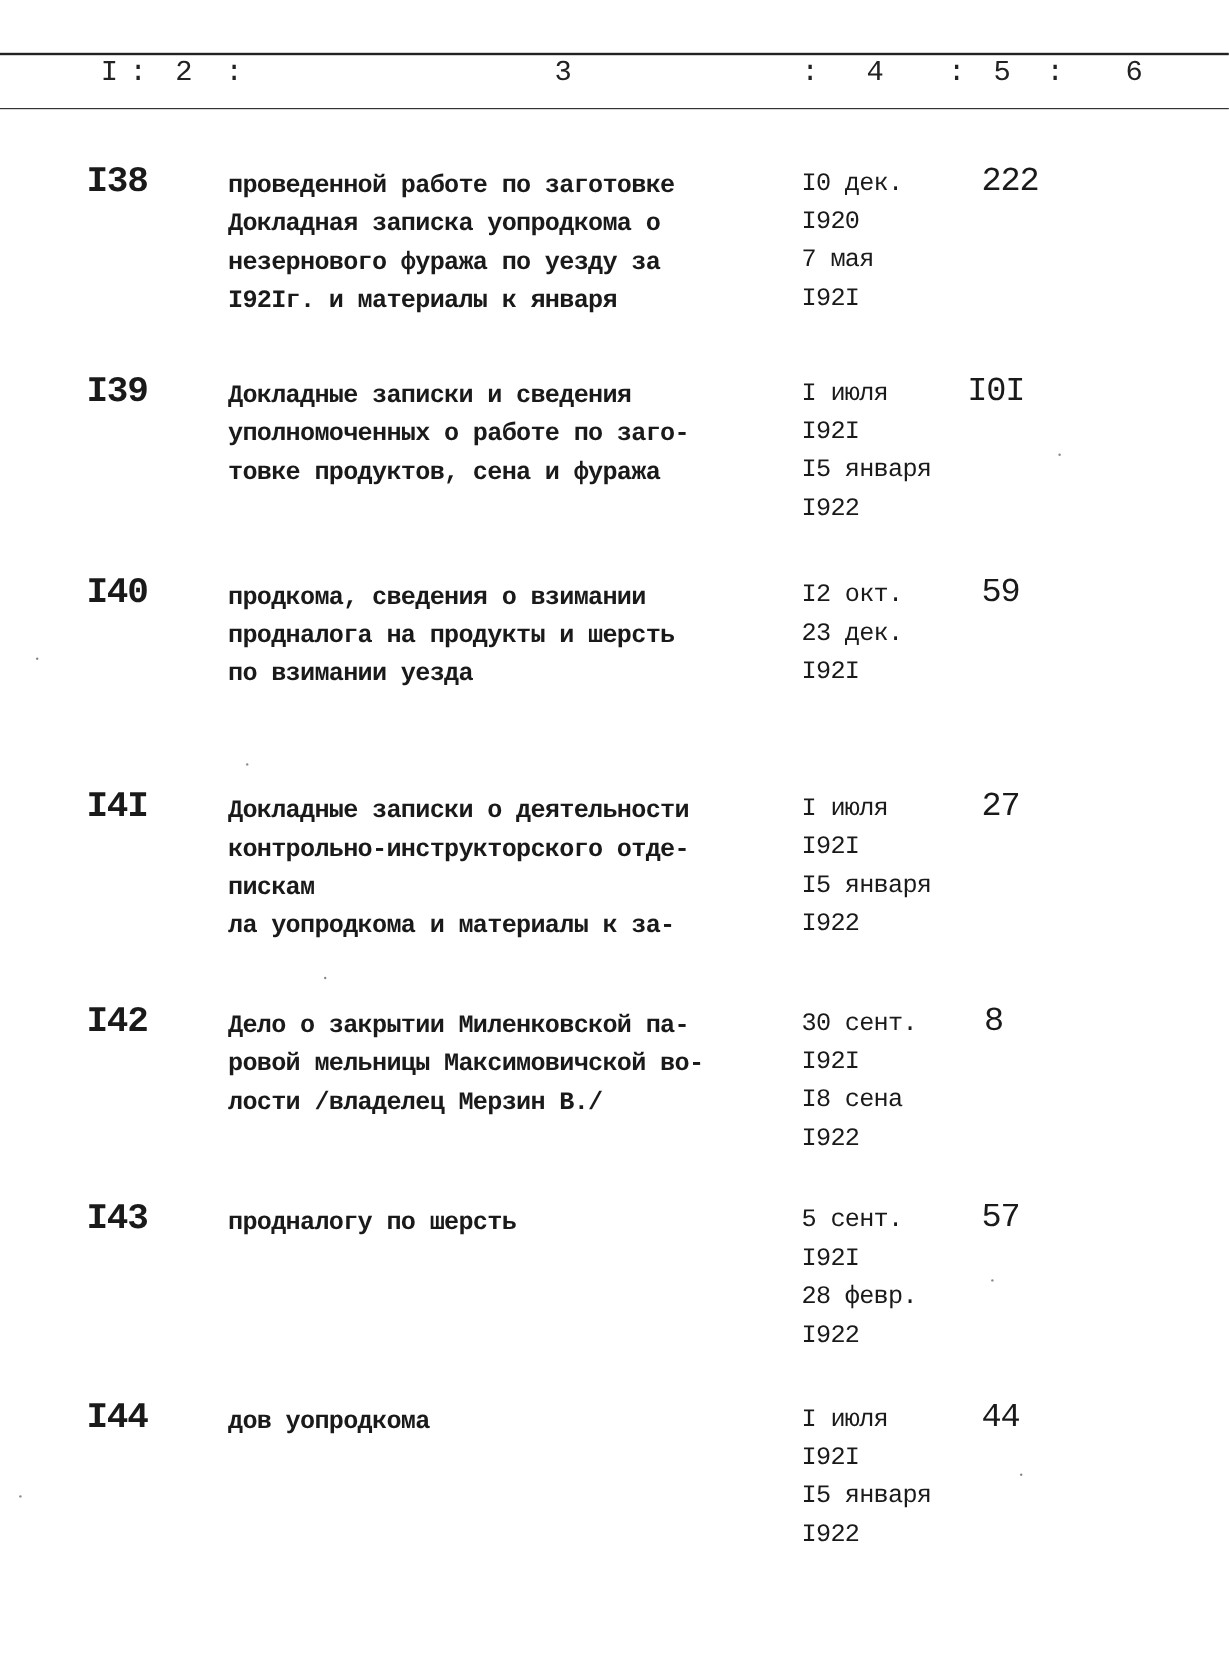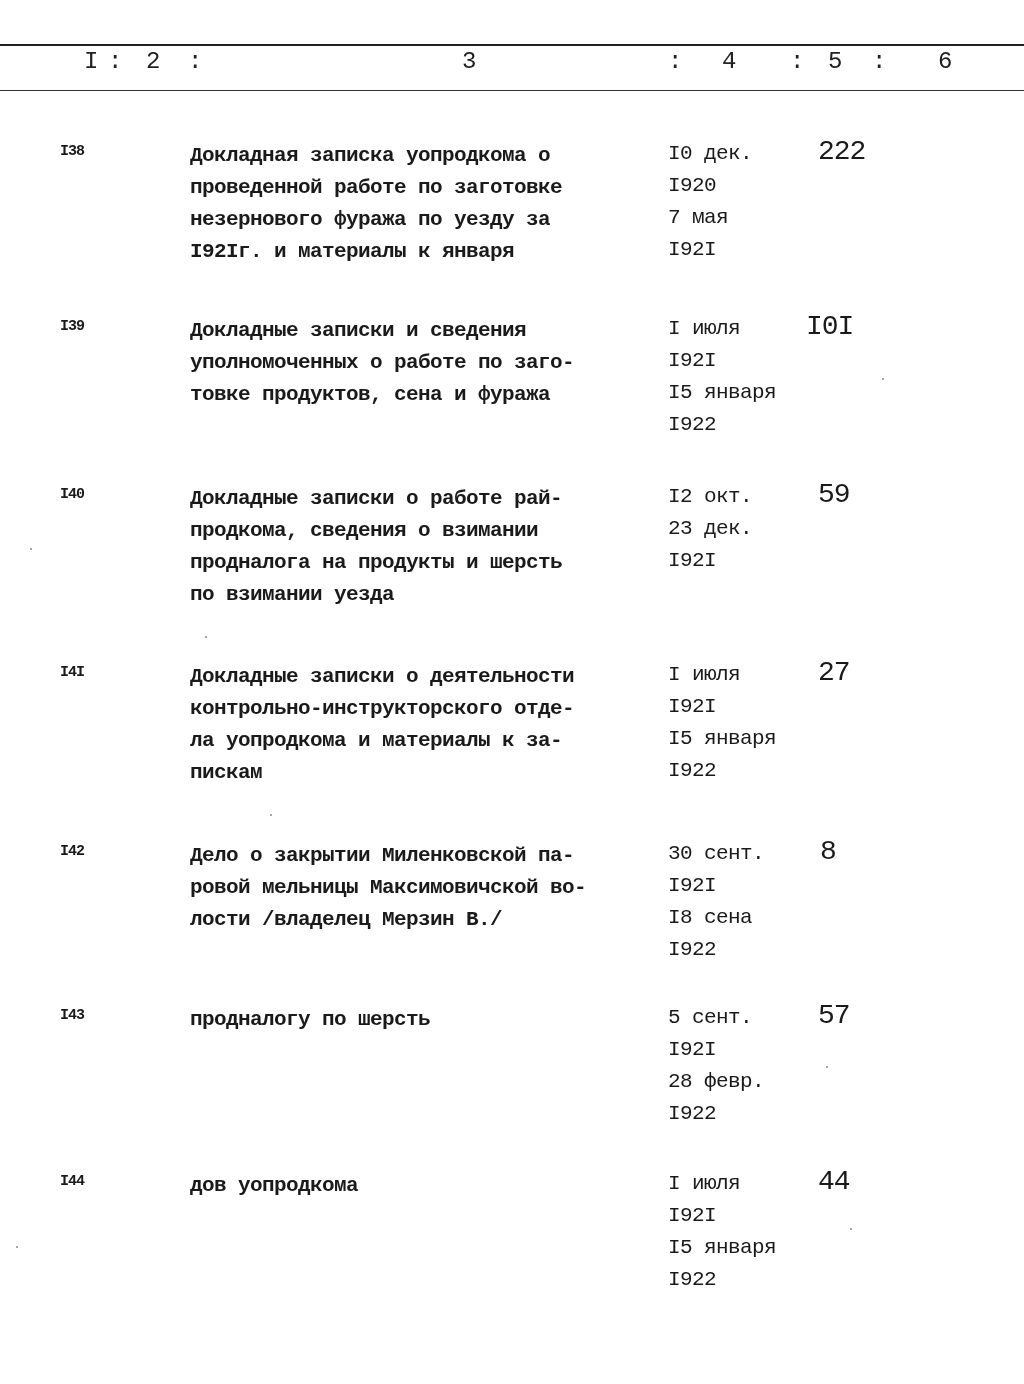--- a/index.html
+++ b/index.html
@@ -36,23 +36,23 @@
       line-height: 28px;
       color: #222;
     }
     .entry {
       position: absolute;
       left: 0;
       width: 1024px;
     }
     .num {
       position: absolute;
-      left: 60px;
+      left: 72px;
       top: 0;
-      font-size: 15px;
+      font-size: 30px;
       line-height: 28px;
       font-weight: bold;
       letter-spacing: -1px;
     }
     .title {
       position: absolute;
       left: 190px;
       top: 2px;
       width: 470px;
       font-size: 21px;
@@ -105,22 +105,22 @@
     <span class="hdr" style="left:828px">5</span>
     <span class="hdr" style="left:872px">:</span>
     <span class="hdr" style="left:938px">6</span>
   </div>
 
   <div class="rule bottom"></div>
 
   <div class="entry" style="top:138px">
     <span class="num">I38</span>
     <div class="title">
+      <span class="line">проведенной работе по заготовке</span>
       <span class="line">Докладная записка уопродкома о</span>
-      <span class="line">проведенной работе по заготовке</span>
       <span class="line">незернового фуража по уезду за</span>
       <span class="line">I92Iг. и материалы к января</span>
     </div>
     <div class="dates">
       <span class="line">I0 дек.</span>
       <span class="line">I920</span>
       <span class="line">7 мая</span>
       <span class="line">I92I</span>
     </div>
     <span class="sheets">222</span>
@@ -138,40 +138,39 @@
       <span class="line">I92I</span>
       <span class="line">I5 января</span>
       <span class="line">I922</span>
     </div>
     <span class="sheets" style="left:806px">I0I</span>
   </div>
 
   <div class="entry" style="top:481px">
     <span class="num">I40</span>
     <div class="title">
-      <span class="line">Докладные записки о работе рай-</span>
       <span class="line">продкома, сведения о взимании</span>
       <span class="line">продналога на продукты и шерсть</span>
       <span class="line">по взимании уезда</span>
     </div>
     <div class="dates">
       <span class="line">I2 окт.</span>
       <span class="line">23 дек.</span>
       <span class="line">I92I</span>
     </div>
     <span class="sheets">59</span>
   </div>
 
   <div class="entry" style="top:659px">
     <span class="num">I4I</span>
     <div class="title">
       <span class="line">Докладные записки о деятельности</span>
       <span class="line">контрольно-инструкторского отде-</span>
+      <span class="line">пискам</span>
       <span class="line">ла уопродкома и материалы к за-</span>
-      <span class="line">пискам</span>
     </div>
     <div class="dates">
       <span class="line">I июля</span>
       <span class="line">I92I</span>
       <span class="line">I5 января</span>
       <span class="line">I922</span>
     </div>
     <span class="sheets">27</span>
   </div>
 

